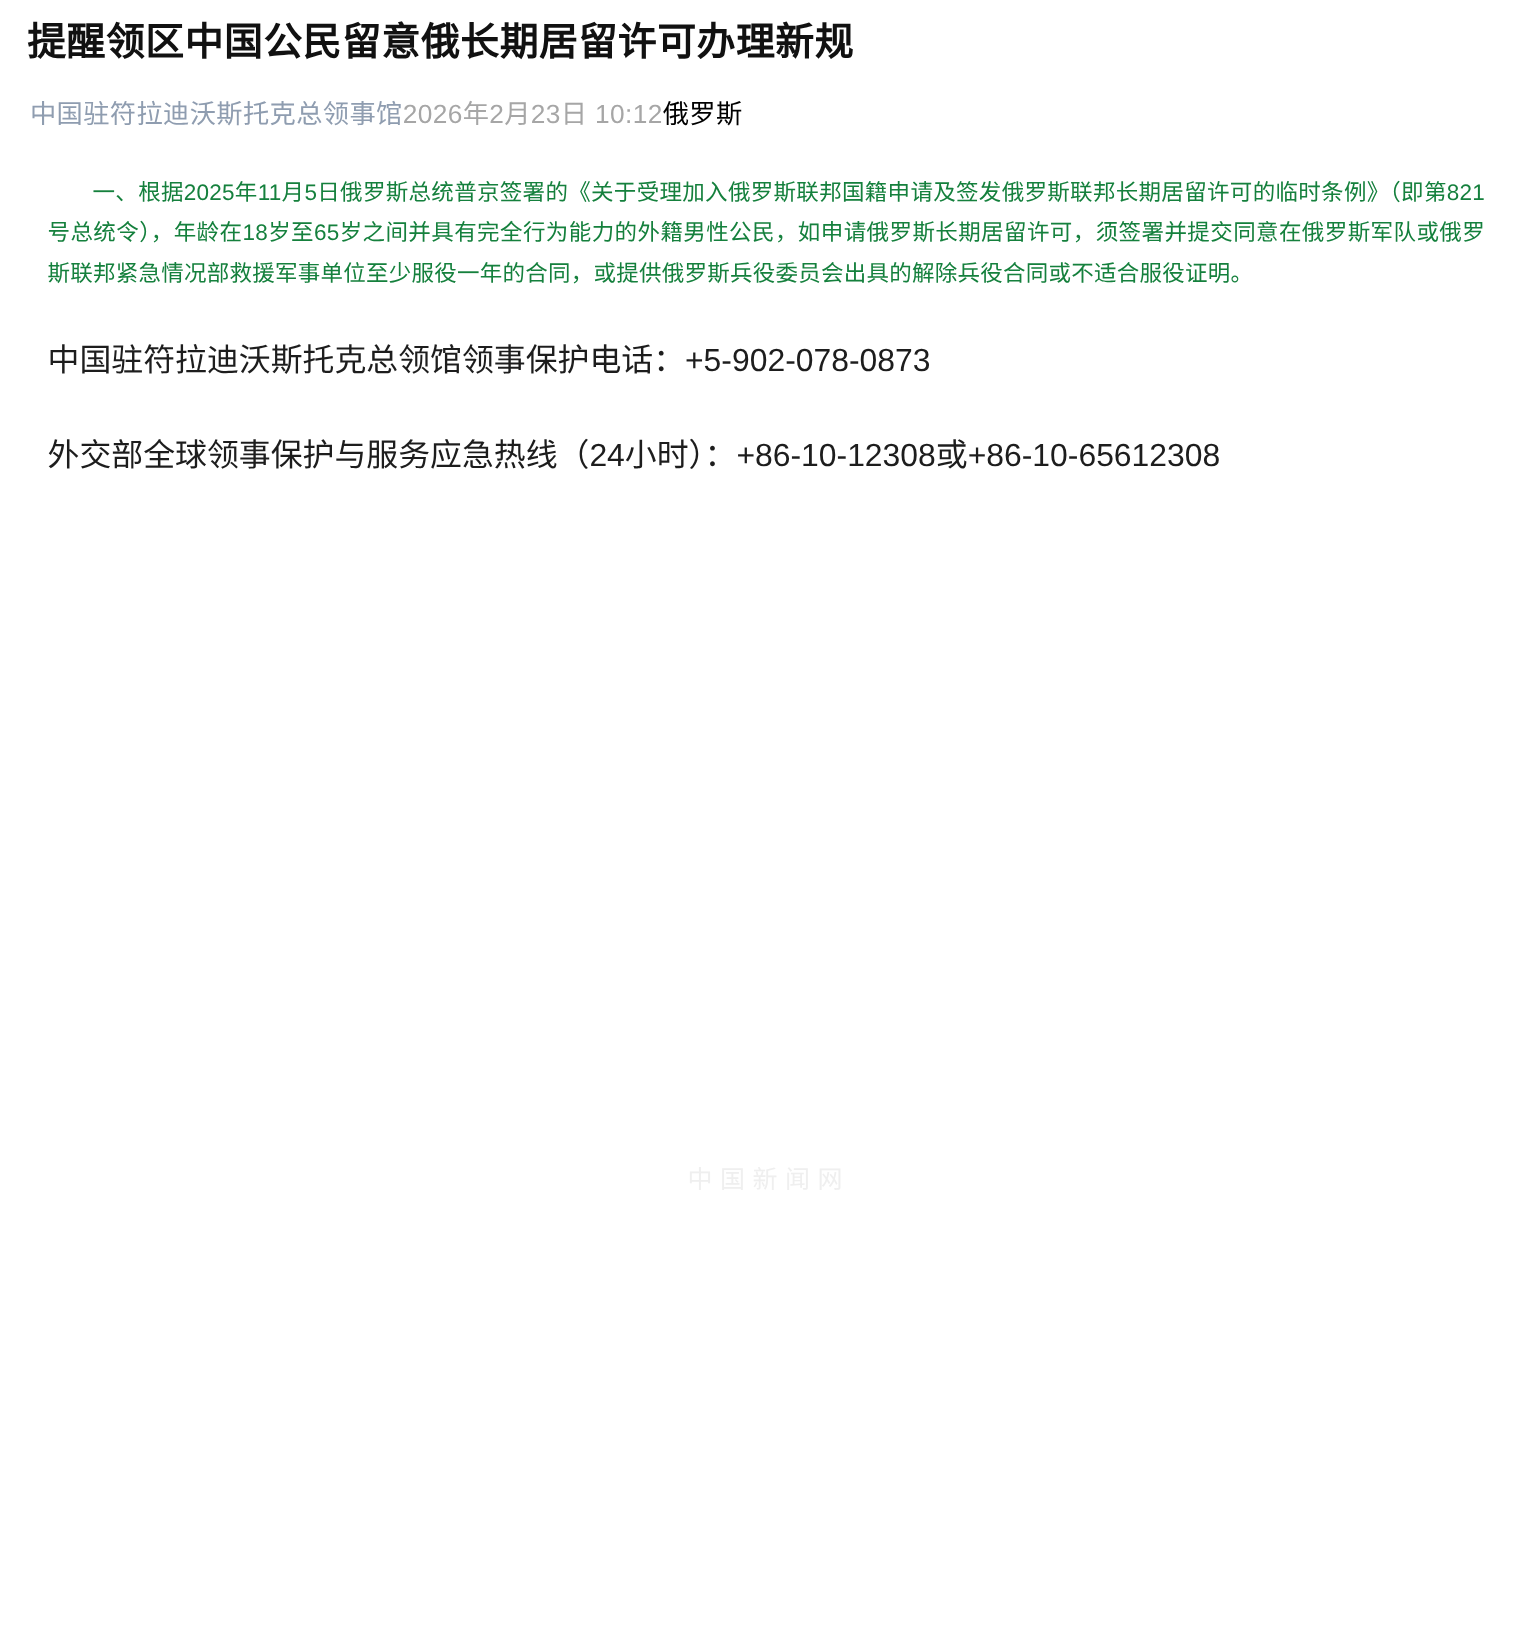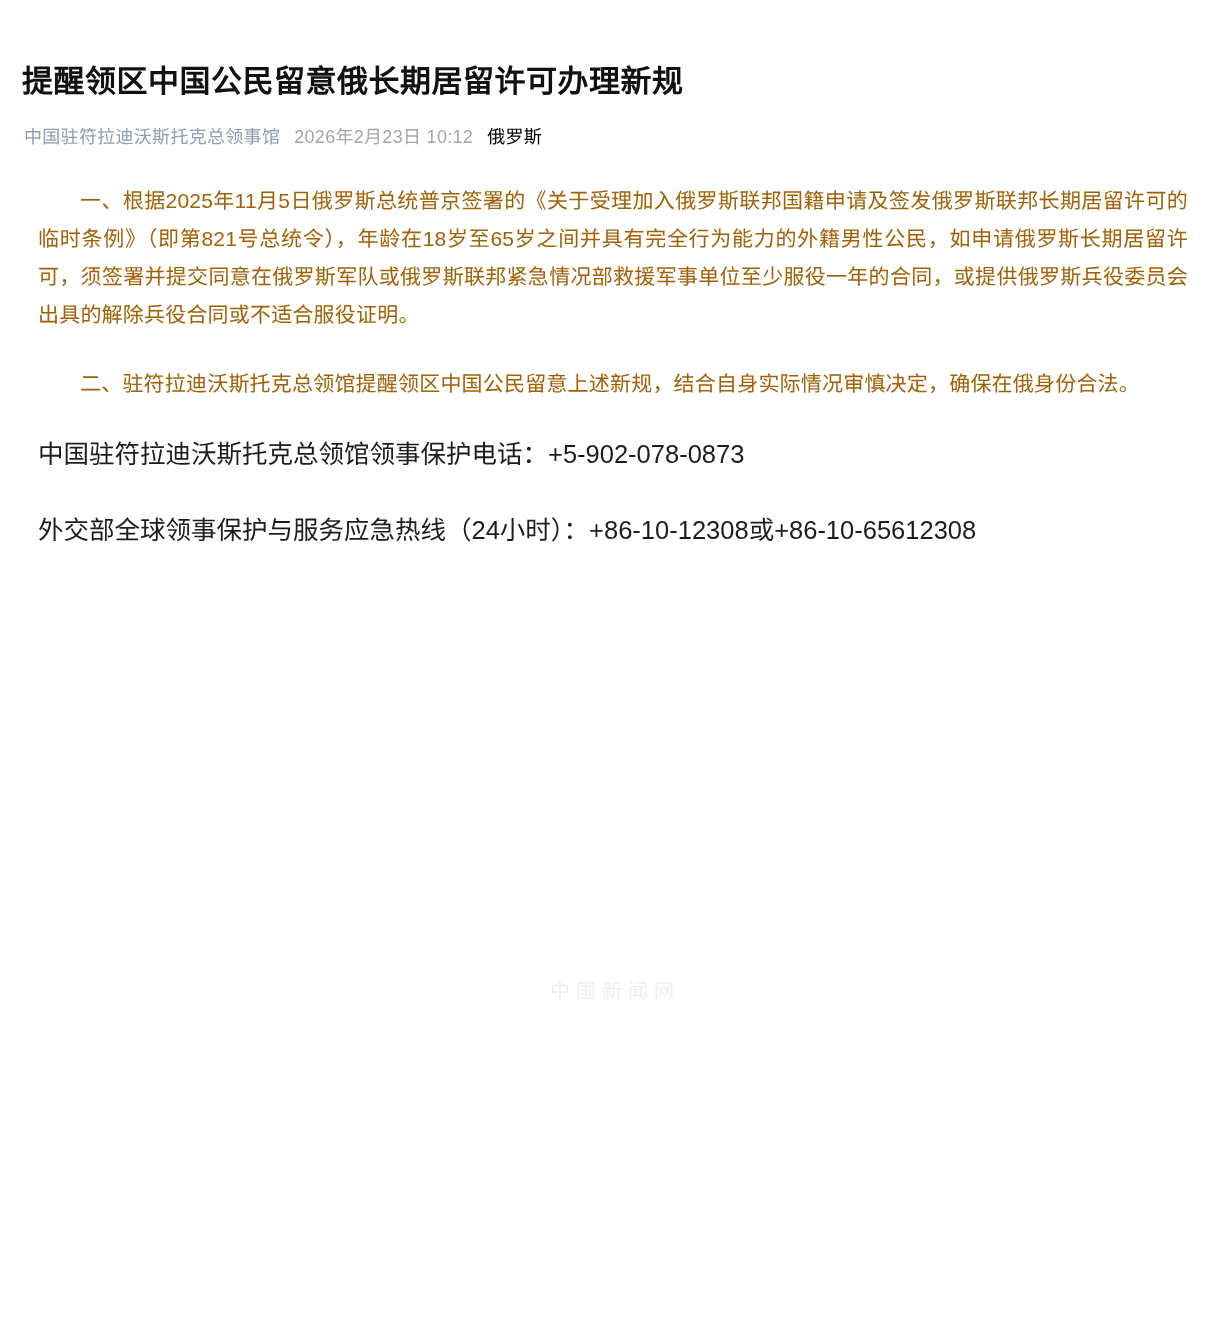--- a/index.html
+++ b/index.html
@@ -14,55 +14,53 @@
     font-family: "Liberation Sans", "DejaVu Sans", sans-serif;
     color: #1a1a1a;
     position: relative;
   }
   .page {
     box-sizing: border-box;
     width: 1230px;
     height: 960px;
     padding: 14px 30px 0 22px;
     position: relative;
-    margin-top: 48px;
   }
   .article-title {
     font-size: 31px;
     line-height: 1.28;
     font-weight: bold;
     letter-spacing: 0.5px;
     color: #111111;
     margin: 0 0 20px 0;
   }
   .meta-line {
-    font-size: 18px;
+    font-size: 21px;
     color: #9a9a9a;
     margin: 0 0 34px 2px;
     display: flex;
     align-items: baseline;
-    gap: 14px;
     letter-spacing: 0.3px;
   }
   .meta-source {
     color: #8f9db0;
   }
   .meta-date {
     color: #a6a6a6;
   }
   .meta-region {
     color: #000000;
   }
   .body-copy {
     padding: 0 12px 0 16px;
   }
   .para {
-    font-size: 21px;
+    font-size: 18px;
     line-height: 1.82;
-    color: #a16207;
+    color: #15803d;
     margin: 0 0 30px 0;
     text-align: justify;
     text-justify: inter-ideograph;
     letter-spacing: 0.2px;
   }
   .para.indent {
     text-indent: 2em;
   }
   .para.tight {
     margin-bottom: 28px;
@@ -113,21 +111,20 @@
     <span class="meta-source">中国驻符拉迪沃斯托克总领事馆</span>
     <span class="meta-date">2026年2月23日 10:12</span>
     <span class="meta-region">俄罗斯</span>
   </div>
 
   <div class="body-copy">
 
     <p class="para indent">一、根据2025年11月5日俄罗斯总统普京签署的《关于受理加入俄罗斯联邦国籍申请及签发俄罗斯联邦长期居留许可的临时条例》（即第821号总统令），年龄在18岁至65岁之间并具有完全行为能力的外籍男性公民，如申请俄罗斯长期居留许可，须签署并提交同意在俄罗斯军队或俄罗斯联邦紧急情况部救援军事单位至少服役一年的合同，或提供俄罗斯兵役委员会出具的解除兵役合同或不适合服役证明。</p>
 
 
-    <p class="para indent tight">二、驻符拉迪沃斯托克总领馆提醒领区中国公民留意上述新规，结合自身实际情况审慎决定，确保在俄身份合法。</p>
 
     <p class="contact">中国驻符拉迪沃斯托克总领馆领事保护电话：+5-902-078-0873</p>
 
     <p class="contact">外交部全球领事保护与服务应急热线（24小时）：+86-10-12308或+86-10-65612308</p>
 
 
   </div>
 
   <div class="watermark">中国新闻网</div>
 

